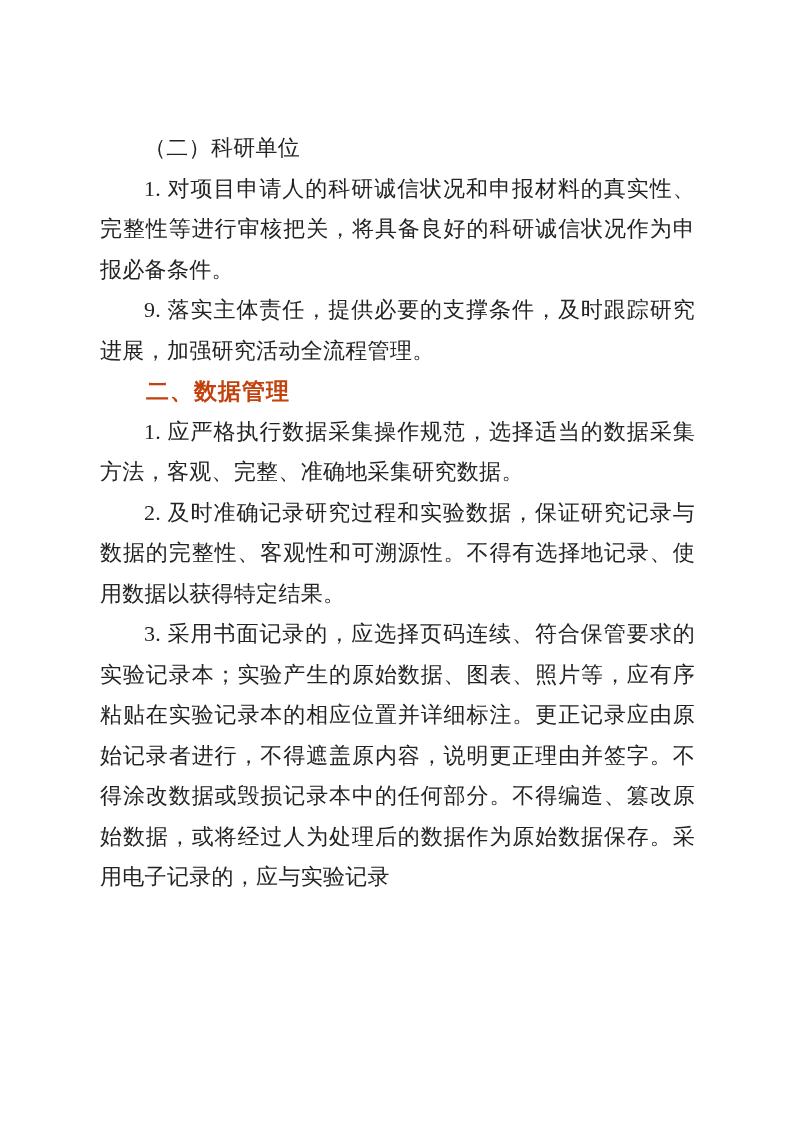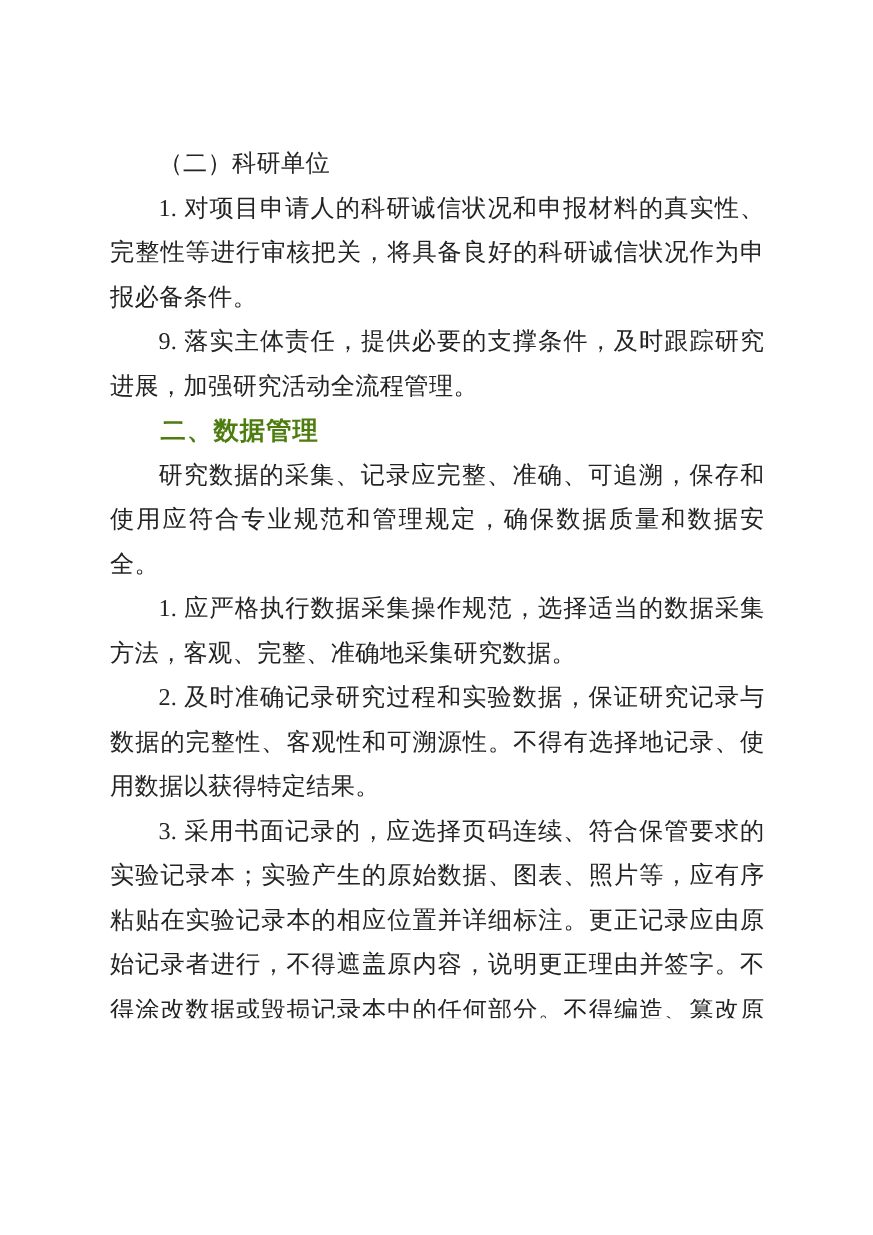--- a/index.html
+++ b/index.html
@@ -29,21 +29,21 @@
     line-height: 40.5px;
     text-align: justify;
     text-justify: inter-ideograph;
     text-indent: 2em;
     letter-spacing: 0.3px;
   }
   .content p.heading {
     font-family: "Liberation Sans", "DejaVu Sans", sans-serif;
     font-weight: 700;
     font-size: 23px;
-    color: #4d7c0f;
+    color: #c2410c;
     letter-spacing: 1px;
   }
   .page-number {
     position: absolute;
     top: 996px;
     right: 127px;
     font-size: 21px;
     line-height: 30px;
     color: #232323;
     letter-spacing: 2px;
@@ -52,19 +52,18 @@
 </style>
 </head>
 <body>
 
 <div class="page">
   <div class="content">
     <p class="subheading">（二）科研单位</p>
     <p class="body">1. 对项目申请人的科研诚信状况和申报材料的真实性、完整性等进行审核把关，将具备良好的科研诚信状况作为申报必备条件。</p>
     <p class="body">9. 落实主体责任，提供必要的支撑条件，及时跟踪研究进展，加强研究活动全流程管理。</p>
     <p class="heading">二、数据管理</p>
-    <p class="body">研究数据的采集、记录应完整、准确、可追溯，保存和使用应符合专业规范和管理规定，确保数据质量和数据安全。</p>
     <p class="body">1. 应严格执行数据采集操作规范，选择适当的数据采集方法，客观、完整、准确地采集研究数据。</p>
     <p class="body">2. 及时准确记录研究过程和实验数据，保证研究记录与数据的完整性、客观性和可溯源性。不得有选择地记录、使用数据以获得特定结果。</p>
     <p class="body">3. 采用书面记录的，应选择页码连续、符合保管要求的实验记录本；实验产生的原始数据、图表、照片等，应有序粘贴在实验记录本的相应位置并详细标注。更正记录应由原始记录者进行，不得遮盖原内容，说明更正理由并签字。不得涂改数据或毁损记录本中的任何部分。不得编造、篡改原始数据，或将经过人为处理后的数据作为原始数据保存。采用电子记录的，应与实验记录</p>
   </div>
   <div class="page-number">— 3 —</div>
 </div>
 
 </body></html>

